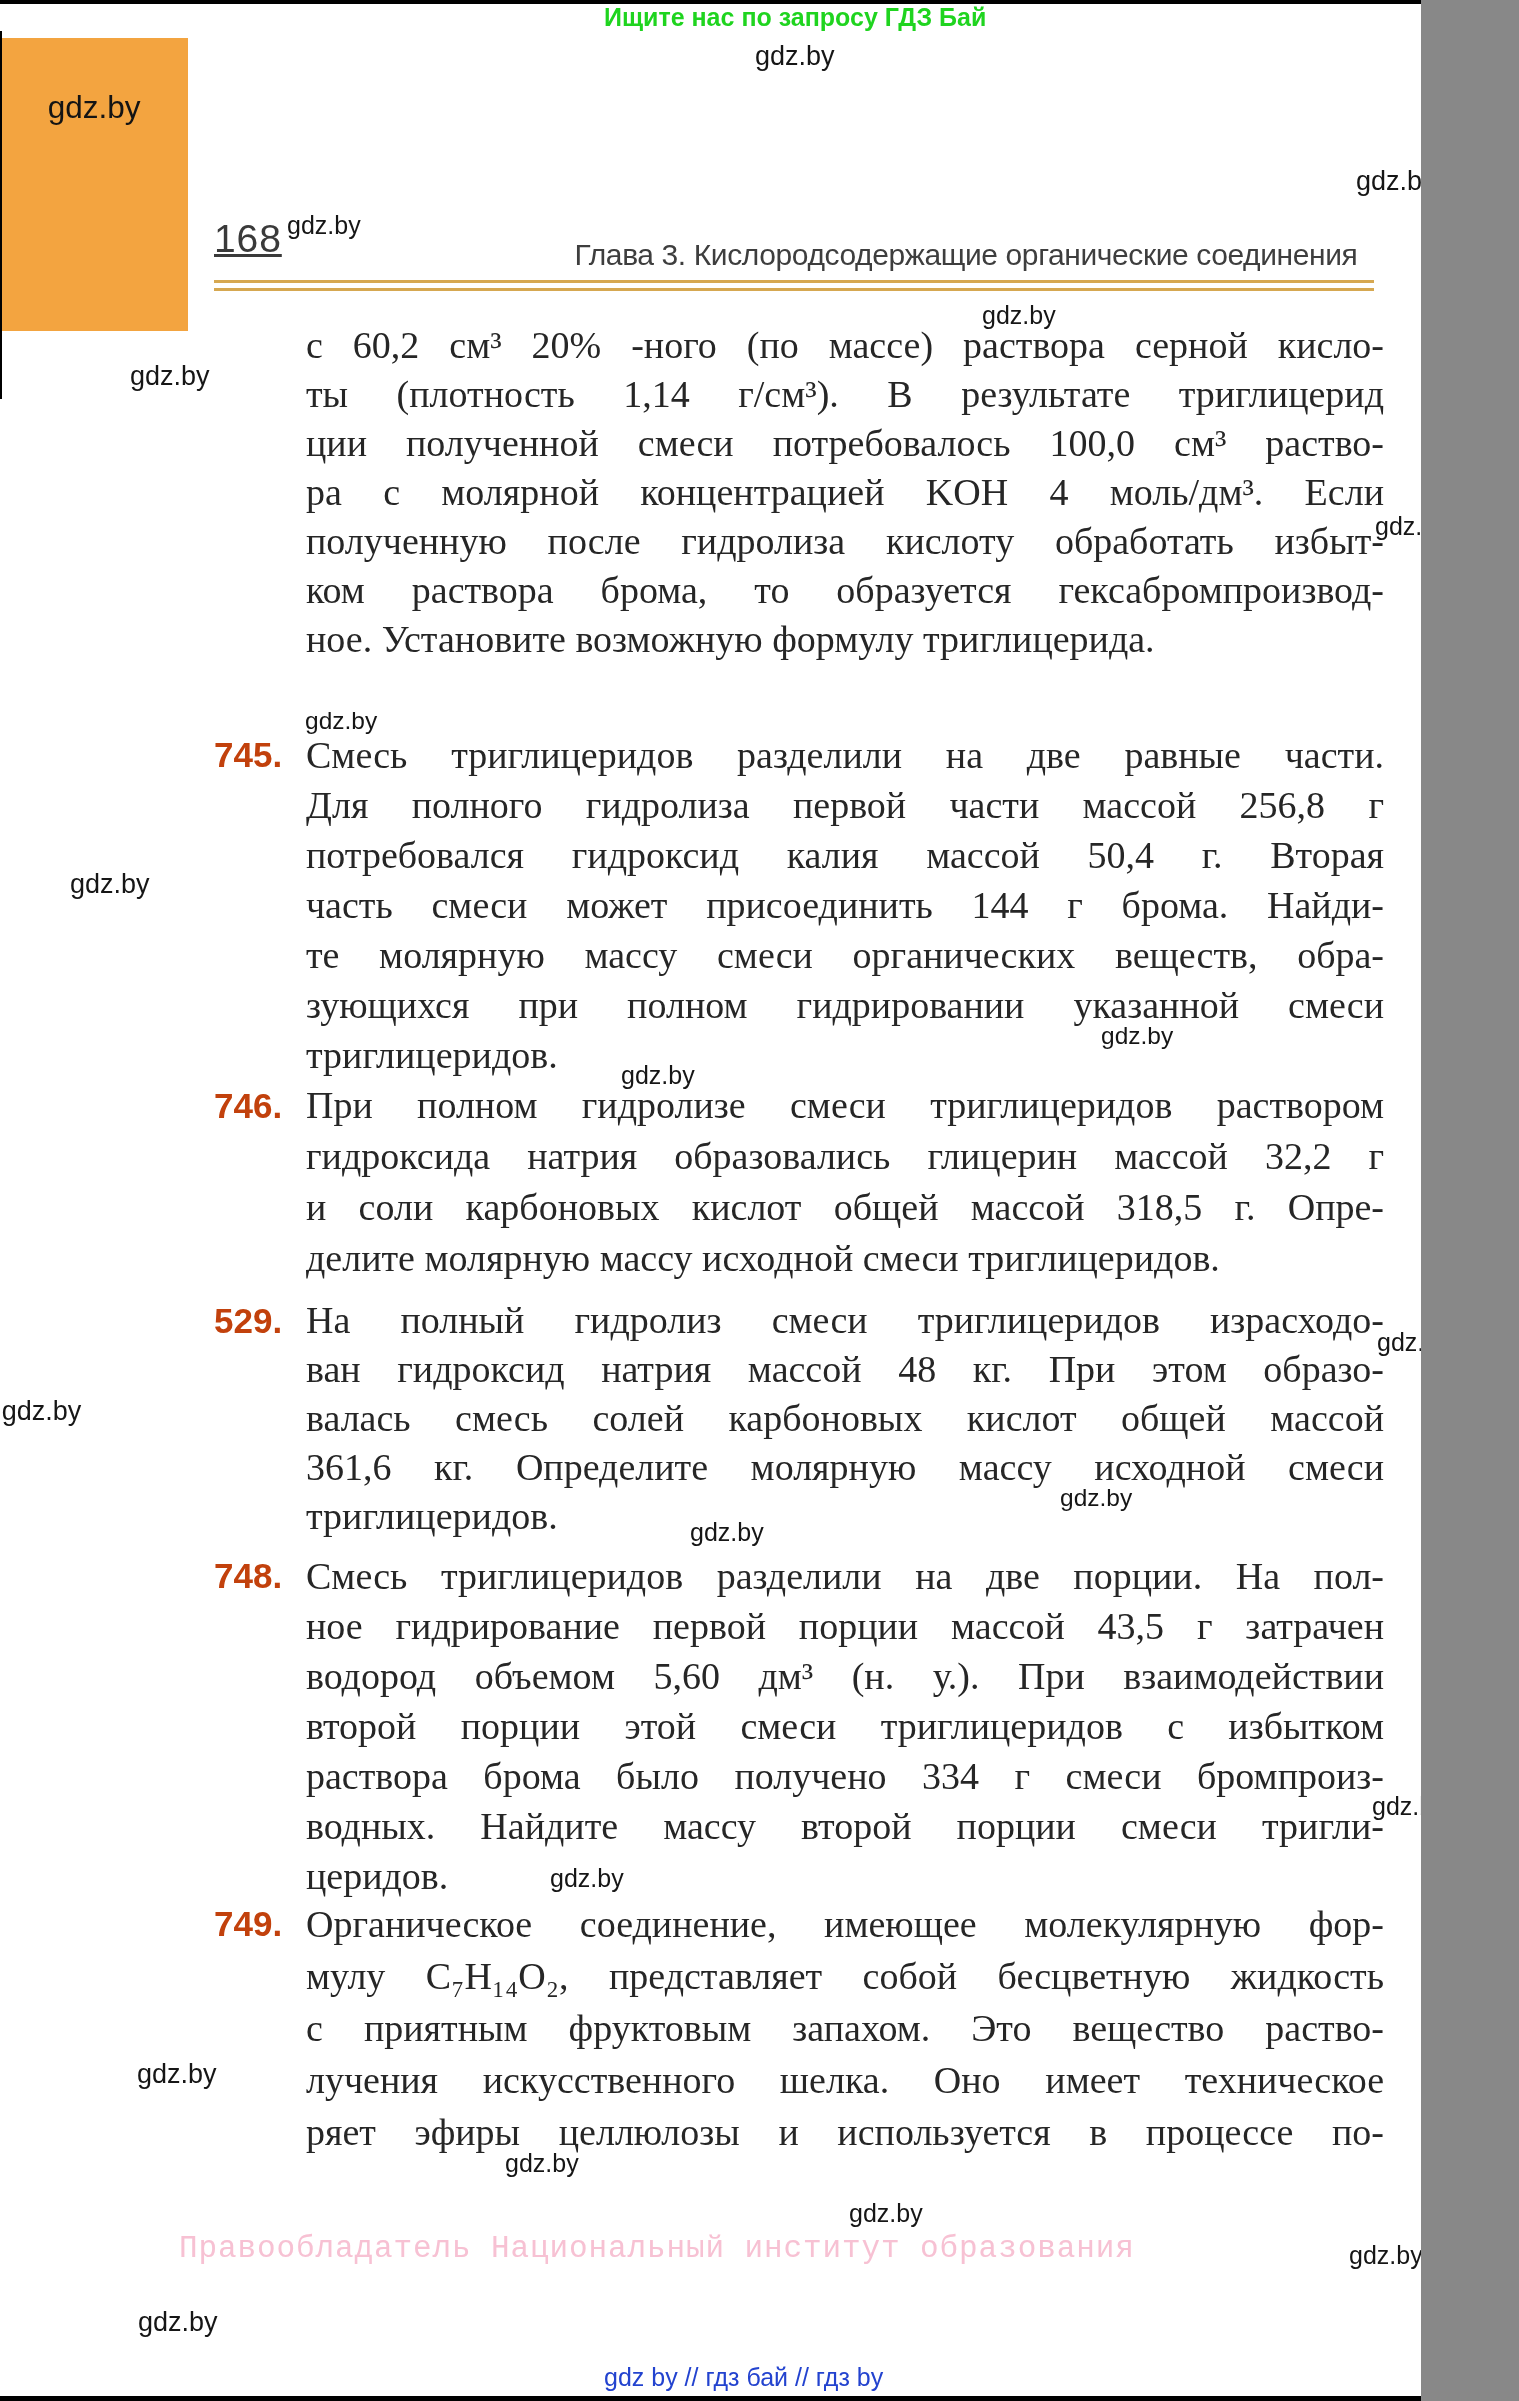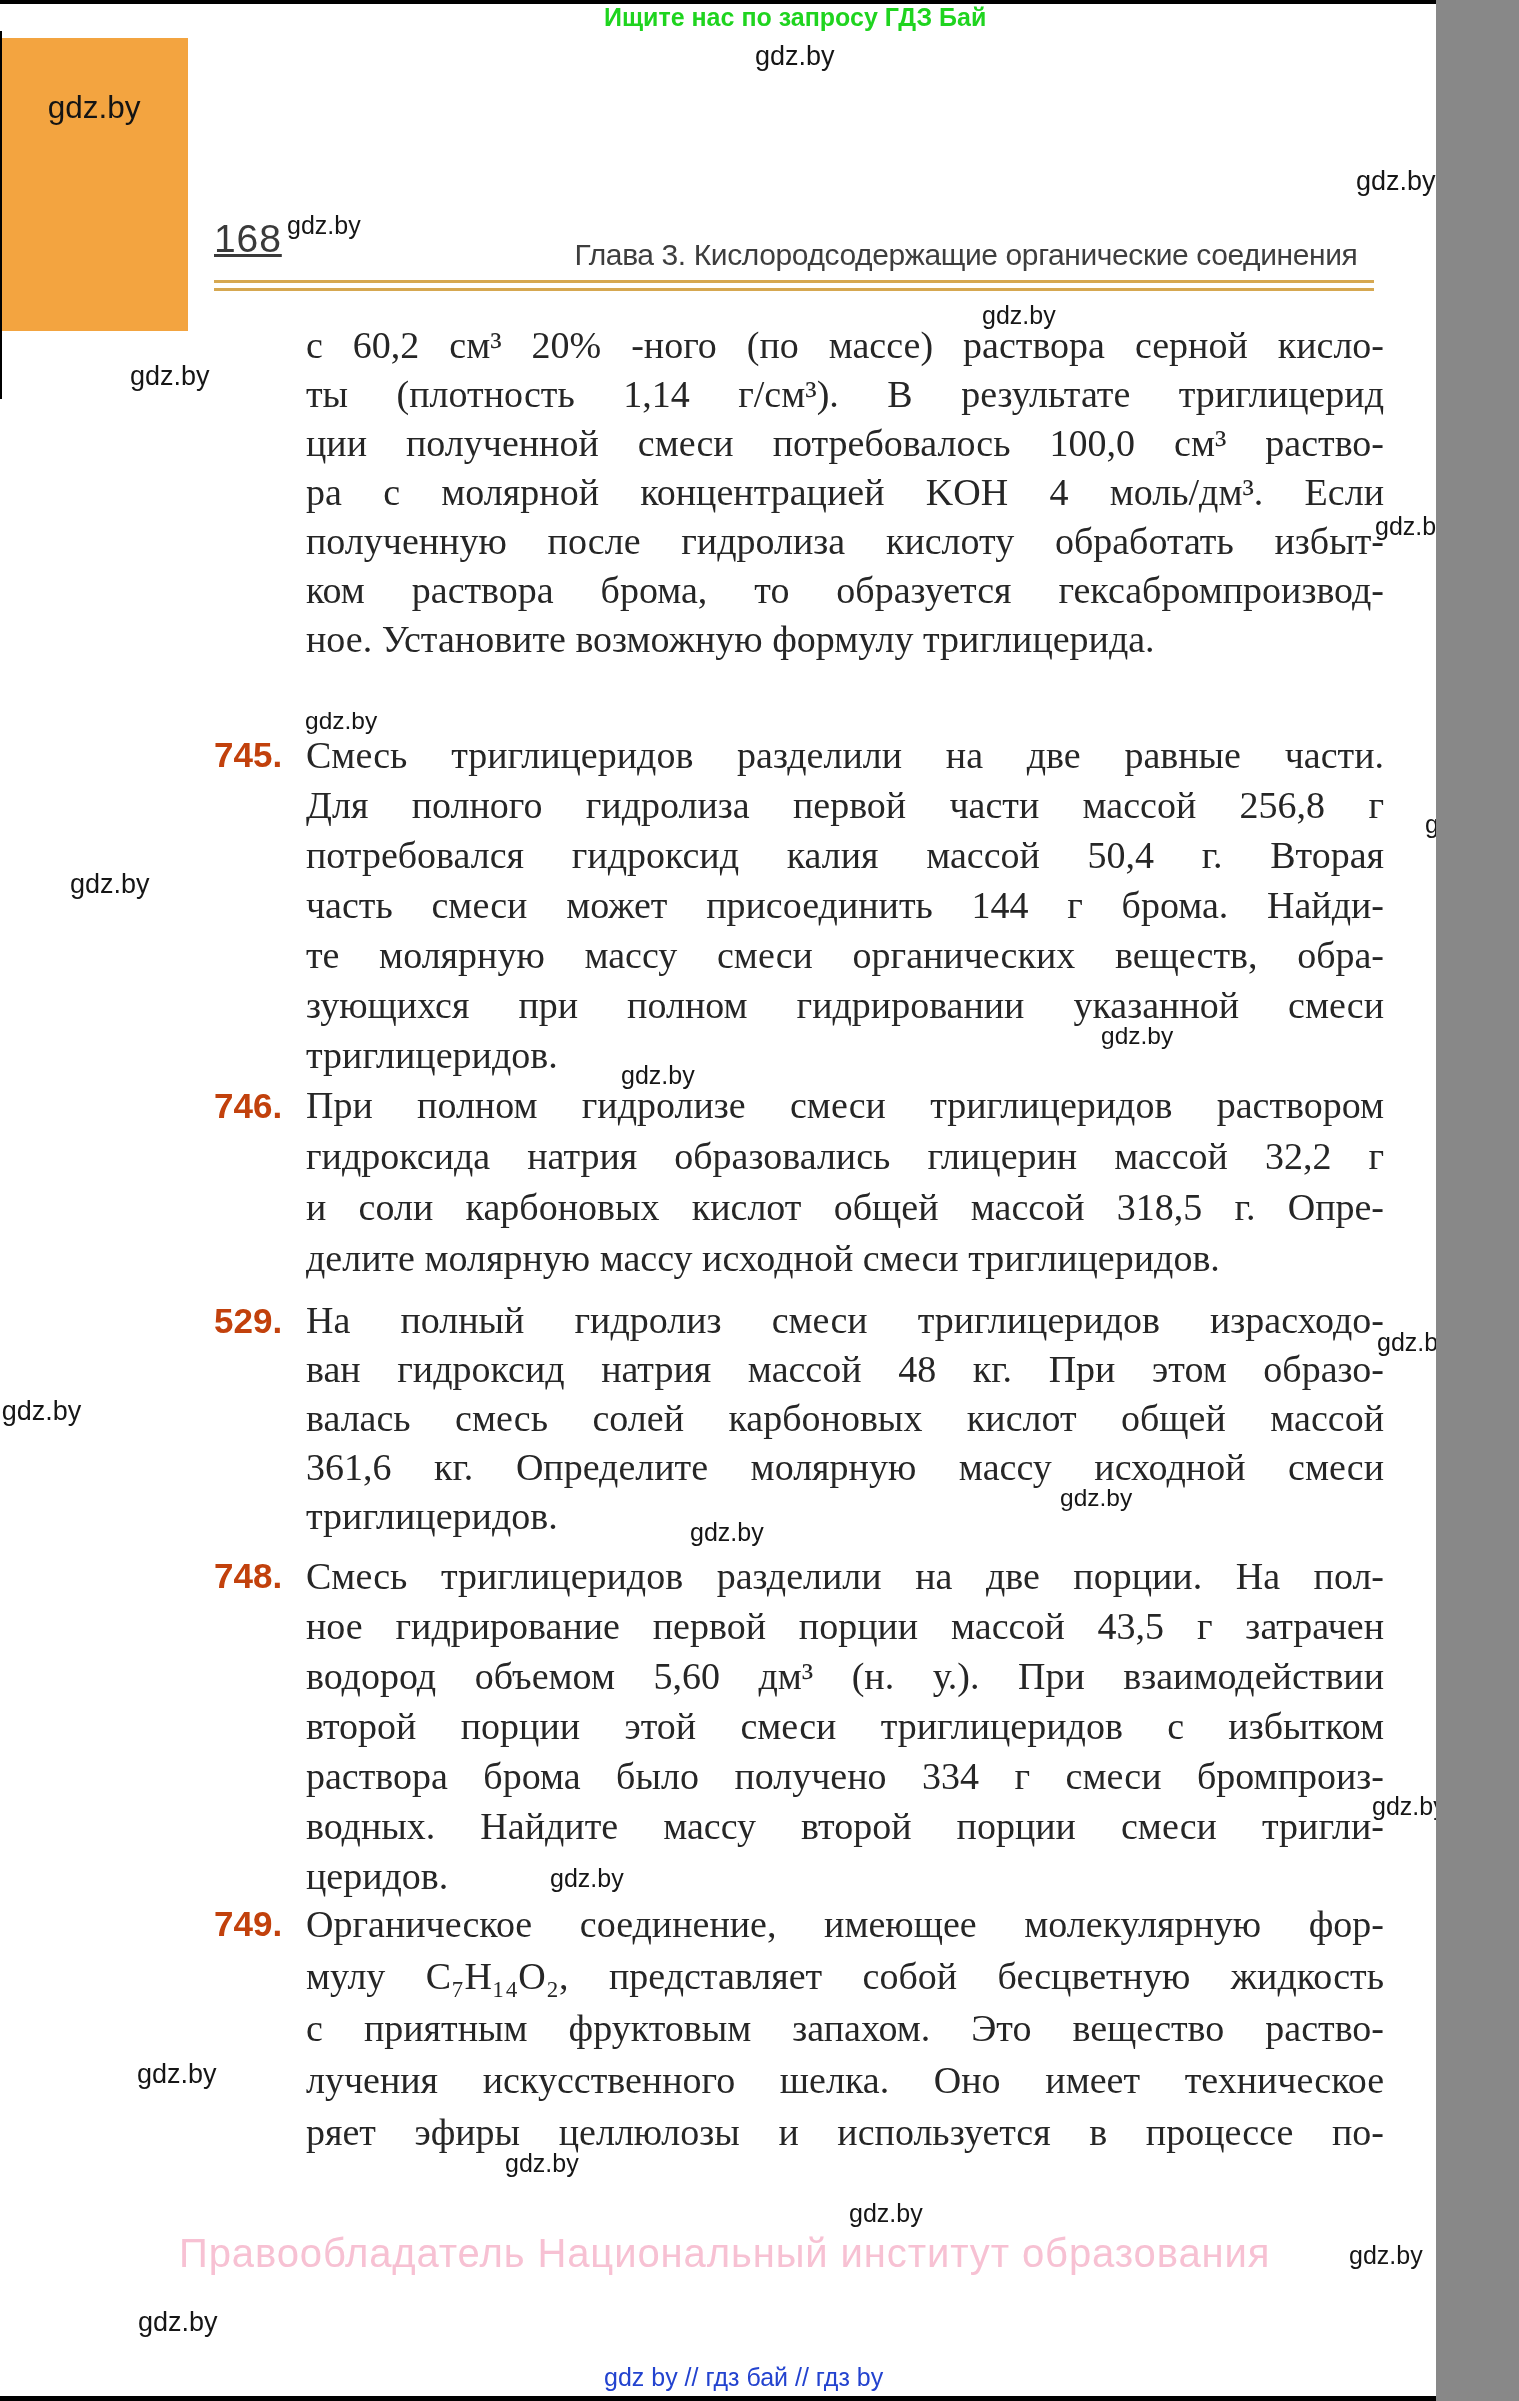--- a/index.html
+++ b/index.html
@@ -1,37 +1,37 @@
 <!DOCTYPE html>
 <html style="font-size:14px"><head>
 <meta charset="utf-8">
 <style>
   html,body{margin:0;padding:0;background:#888;}
   #page{position:relative;width:1421px;height:2401px;background:#ffffff;overflow:hidden;
-        font-family:"Liberation Sans","DejaVu Sans",sans-serif;padding-left:15px;}
+        font-family:"Liberation Sans","DejaVu Sans",sans-serif;}
   .bar{position:absolute;background:#000;}
   .wm{position:absolute;color:#161616;white-space:nowrap;
       font-family:"Liberation Sans","DejaVu Sans",sans-serif;}
   #promo{position:absolute;left:604px;top:2.6px;font-size:25px;font-weight:600;color:#1fd41f;white-space:nowrap;}
   #orange{position:absolute;left:1.8px;top:38px;width:186px;height:293px;background:#f3a440;}
   #orange .wm-in{position:absolute;left:46px;top:51px;font-size:31.5px;color:#141414;}
   #pageno{position:absolute;left:214px;top:217px;font-size:39px;color:#3a3a3a;letter-spacing:0.9px;text-decoration:underline;}
   #chapter{position:absolute;left:546px;top:238px;width:840px;text-align:center;
            font-size:30px;color:#3e3e3e;letter-spacing:-0.4px;white-space:nowrap;}
   #rule{position:absolute;left:214px;top:280px;width:1160px;height:5.3px;
         border-top:3.5px solid #d6a851;border-bottom:3.5px solid #d6a851;}
   .prob{position:absolute;left:306px;width:1078px;}
   .ln{text-align:justify;text-align-last:justify;
       font-family:Liberation Serif, serif;
       font-size:38px;color:#262626;}
   .ln.last{text-align-last:left;}
   .pnum{position:absolute;left:214px;width:88px;font-weight:700;font-size:35px;color:#c2410c;
         font-family:"Liberation Sans","DejaVu Sans",sans-serif;}
-  #pink{position:absolute;left:179px;top:2231px;font-size:40px;letter-spacing:0.9px;
-        color:#f7c1d3;white-space:nowrap;}
+  #pink{position:absolute;left:179px;top:2231px;font-size:31px;letter-spacing:0.9px;
+        color:#f7c1d3;white-space:nowrap;font-family:Liberation Mono, monospace;}
   #flinks{position:absolute;left:604px;top:2363px;font-size:25px;color:#2343cf;white-space:nowrap;}
 </style>
 </head>
 <body>
 
 <div id="page">
 
   <div class="bar" style="left:0;top:0;width:1519px;height:3.5px;"></div>
   <div class="bar" style="left:0;top:2396px;width:1519px;height:5.3px;"></div>
   <div class="bar" style="left:0;top:31px;width:1.8px;height:368px;"></div>

